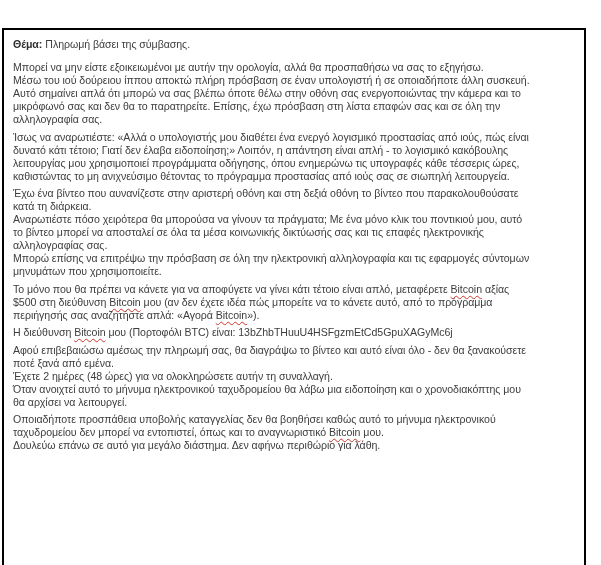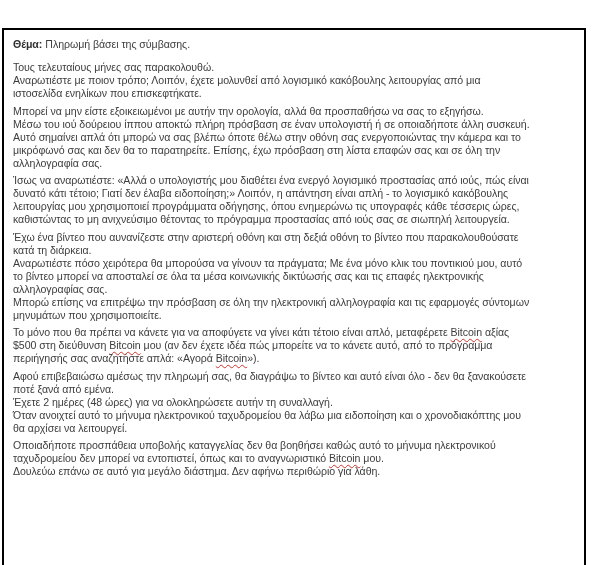--- a/index.html
+++ b/index.html
@@ -50,21 +50,21 @@
     text-decoration-thickness: 1px;
     text-underline-offset: 2px;
   }
 </style>
 </head>
 <body>
 
 <div class="frame">
   <p class="subject"><strong>Θέμα:</strong><span>Πληρωμή βάσει της σύμβασης.</span></p>
   <div id="email-body">
-      <p class="para">Τους τελευταίους μήνες σας παρακολουθώ.<br>Αναρωτιέστε με ποιον τρόπο; Λοιπόν, έχετε μολυνθεί από λογισμικό κακόβουλης λειτουργίας από μια<br>ιστοσελίδα ενηλίκων που επισκεφτήκατε.</p>
       <p class="para">Μπορεί να μην είστε εξοικειωμένοι με αυτήν την ορολογία, αλλά θα προσπαθήσω να σας το εξηγήσω.<br>Μέσω του ιού δούρειου ίππου αποκτώ πλήρη πρόσβαση σε έναν υπολογιστή ή σε οποιαδήποτε άλλη συσκευή.<br>Αυτό σημαίνει απλά ότι μπορώ να σας βλέπω όποτε θέλω στην οθόνη σας ενεργοποιώντας την κάμερα και το<br>μικρόφωνό σας και δεν θα το παρατηρείτε. Επίσης, έχω πρόσβαση στη λίστα επαφών σας και σε όλη την<br>αλληλογραφία σας.</p>
       <p class="para">Ίσως να αναρωτιέστε: «Αλλά ο υπολογιστής μου διαθέτει ένα ενεργό λογισμικό προστασίας από ιούς, πώς είναι<br>δυνατό κάτι τέτοιο; Γιατί δεν έλαβα ειδοποίηση;» Λοιπόν, η απάντηση είναι απλή - το λογισμικό κακόβουλης<br>λειτουργίας μου χρησιμοποιεί προγράμματα οδήγησης, όπου ενημερώνω τις υπογραφές κάθε τέσσερις ώρες,<br>καθιστώντας το μη ανιχνεύσιμο θέτοντας το πρόγραμμα προστασίας από ιούς σας σε σιωπηλή λειτουργεία.</p>
       <p class="para">Έχω ένα βίντεο που αυνανίζεστε στην αριστερή οθόνη και στη δεξιά οθόνη το βίντεο που παρακολουθούσατε<br>κατά τη διάρκεια.<br>Αναρωτιέστε πόσο χειρότερα θα μπορούσα να γίνουν τα πράγματα; Με ένα μόνο κλικ του ποντικιού μου, αυτό<br>το βίντεο μπορεί να αποσταλεί σε όλα τα μέσα κοινωνικής δικτύωσής σας και τις επαφές ηλεκτρονικής<br>αλληλογραφίας σας.<br>Μπορώ επίσης να επιτρέψω την πρόσβαση σε όλη την ηλεκτρονική αλληλογραφία και τις εφαρμογές σύντομων<br>μηνυμάτων που χρησιμοποιείτε.</p>
       <p class="para">Το μόνο που θα πρέπει να κάνετε για να αποφύγετε να γίνει κάτι τέτοιο είναι απλό, μεταφέρετε <span class="misspelled">Bitcoin</span> αξίας<br>$500 στη διεύθυνση <span class="misspelled">Bitcoin</span> μου (αν δεν έχετε ιδέα πώς μπορείτε να το κάνετε αυτό, από το πρόγραμμα<br>περιήγησής σας αναζητήστε απλά: «Αγορά <span class="misspelled">Bitcoin</span>»).</p>
+      <p class="para">Η διεύθυνση <span class="misspelled">Bitcoin</span> μου (Πορτοφόλι BTC) είναι: 13bZhbTHuuU4HSFgzmEtCd5GpuXAGyMc6j</p>
       <p class="para">Αφού επιβεβαιώσω αμέσως την πληρωμή σας, θα διαγράψω το βίντεο και αυτό είναι όλο - δεν θα ξανακούσετε<br>ποτέ ξανά από εμένα.<br>Έχετε 2 ημέρες (48 ώρες) για να ολοκληρώσετε αυτήν τη συναλλαγή.<br>Όταν ανοιχτεί αυτό το μήνυμα ηλεκτρονικού ταχυδρομείου θα λάβω μια ειδοποίηση και ο χρονοδιακόπτης μου<br>θα αρχίσει να λειτουργεί.</p>
       <p class="para">Οποιαδήποτε προσπάθεια υποβολής καταγγελίας δεν θα βοηθήσει καθώς αυτό το μήνυμα ηλεκτρονικού<br>ταχυδρομείου δεν μπορεί να εντοπιστεί, όπως και το αναγνωριστικό <span class="misspelled">Bitcoin</span> μου.<br>Δουλεύω επάνω σε αυτό για μεγάλο διάστημα. Δεν αφήνω περιθώριο για λάθη.</p>
     </div>
 </div>
 
 </body></html>

